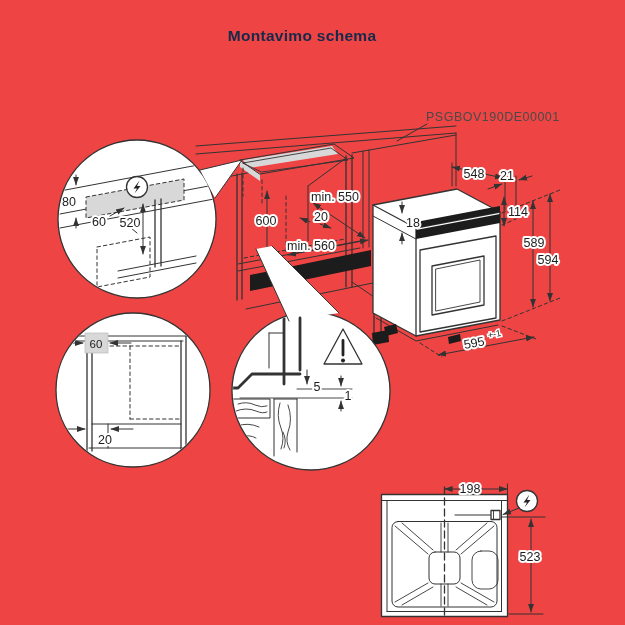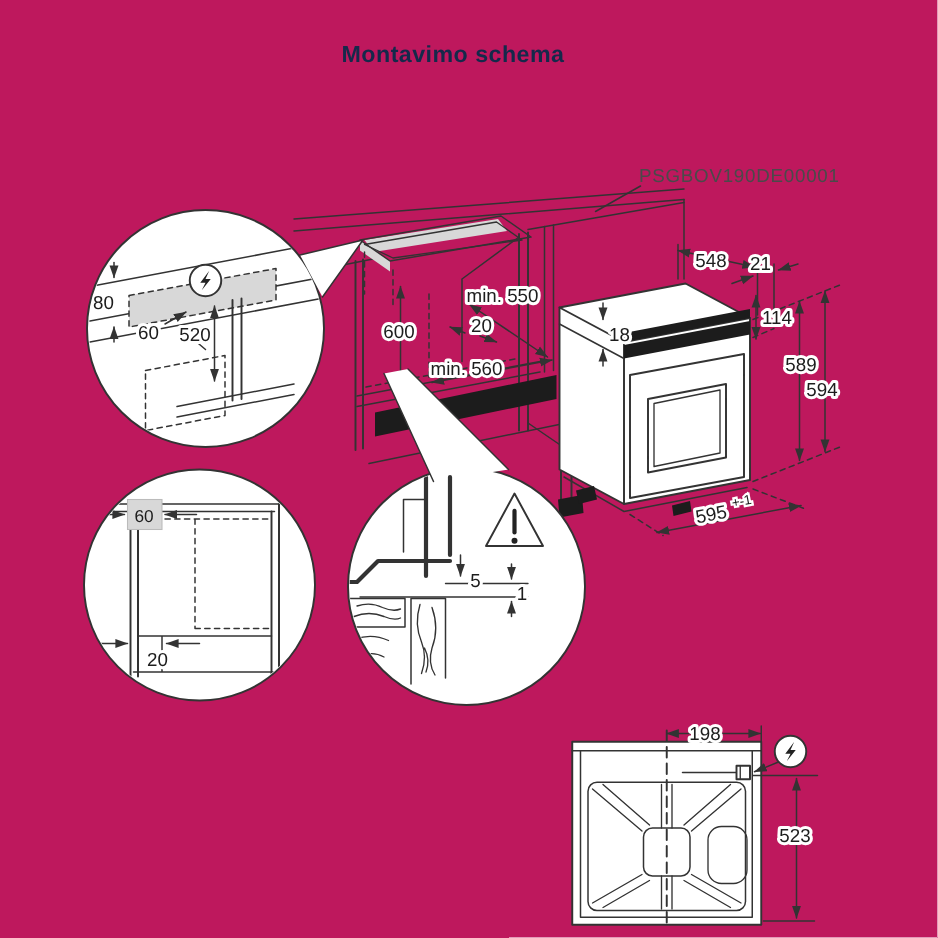--- a/index.html
+++ b/index.html
@@ -1,16 +1,16 @@
 <!DOCTYPE html>
 <html><head>
 <meta charset="utf-8">
 <style>
   html,body{margin:0;padding:0;background:#fff;}
-  #stage{position:relative;width:625px;height:625px;background:#be185d;overflow:hidden;
+  #stage{position:relative;width:625px;height:625px;background:#ef4444;overflow:hidden;
          font-family:"Liberation Sans",sans-serif;}
   svg{display:block}
   .ln{stroke:#333;fill:none;stroke-width:1.3;stroke-linecap:round;stroke-linejoin:round}
   .thin{stroke-width:1}
   .hair{stroke-width:.9}
   .thick{stroke-width:2.8}
   .dash2{stroke-dasharray:3.5 3;stroke-width:1}
   .wfill{fill:#fff}
   .shade{fill:#d8d8d8}
   .dark{fill:#1c1c1c;stroke:none}

